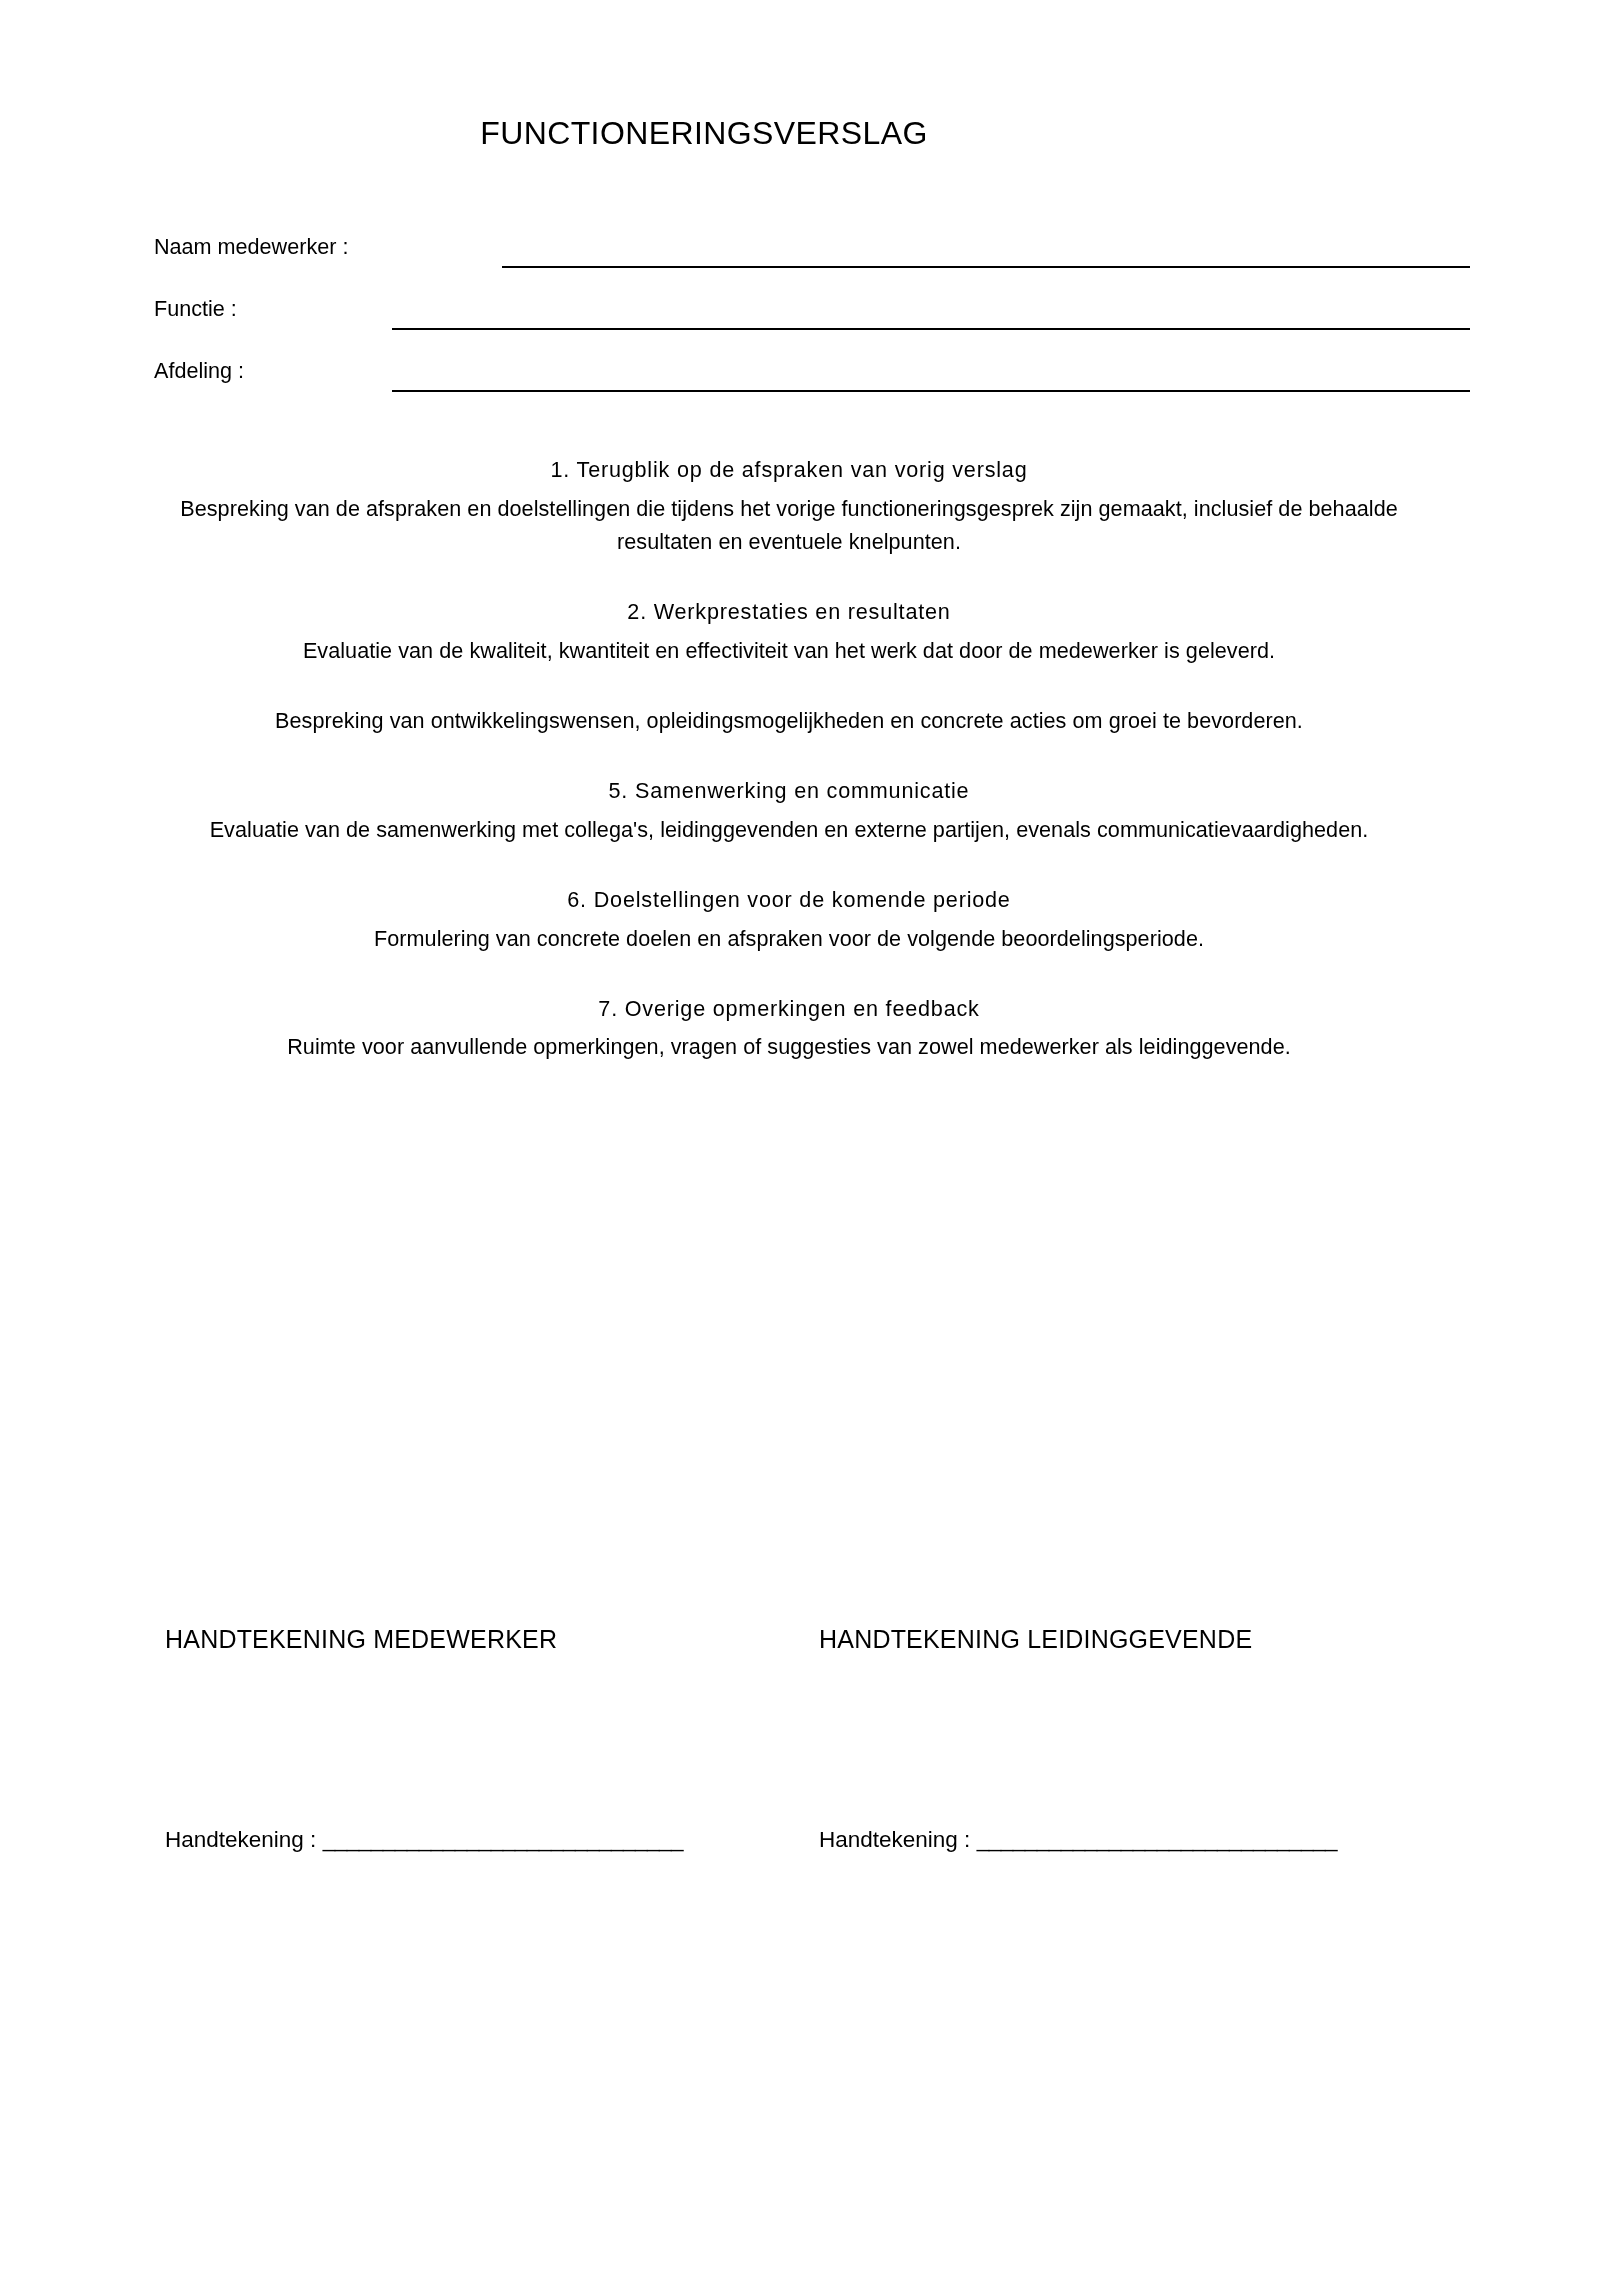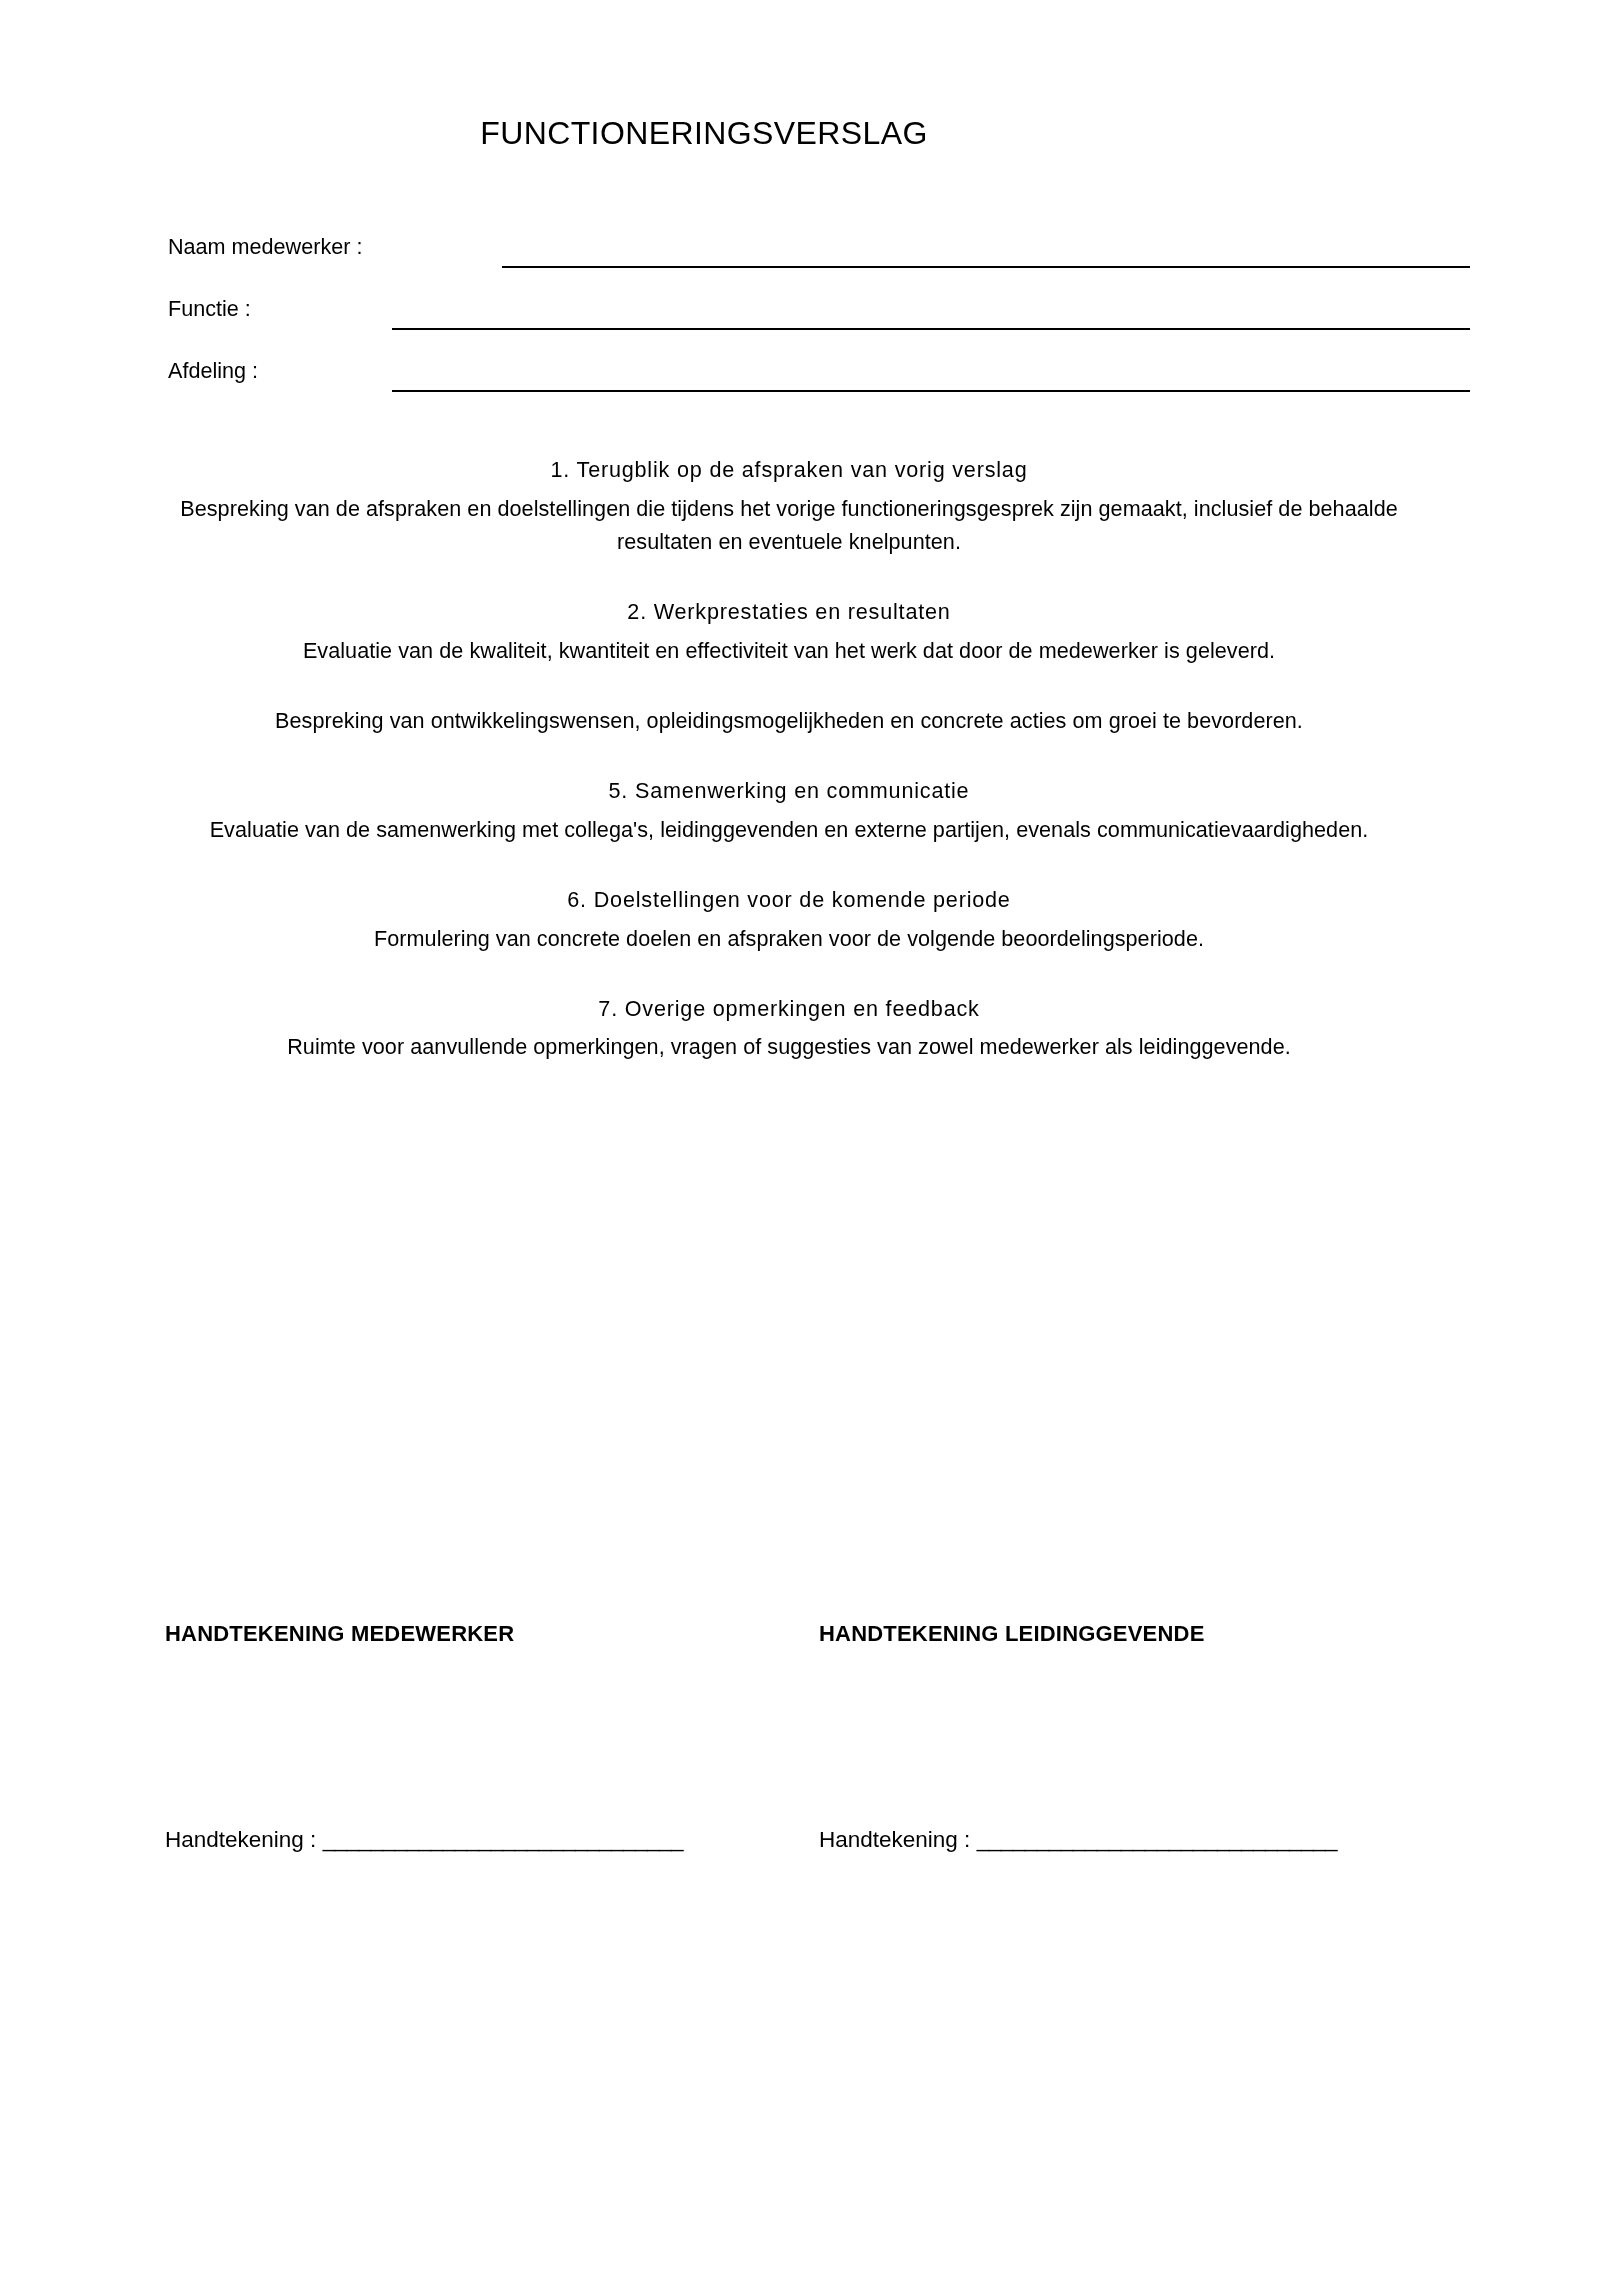--- a/index.html
+++ b/index.html
@@ -42,21 +42,21 @@
     left: 152px;
     top: 227px;
     width: 1318px;
   }
   .field-row {
     position: relative;
     height: 62px;
   }
   .field-label {
     position: absolute;
-    left: 16px;
+    left: 2px;
     top: 5.9px;
     font-size: 21.6px;
     line-height: 27.4px;
     white-space: nowrap;
   }
   .field-rule {
     position: absolute;
     height: 0;
     border-top: 2.9px solid #000;
     top: 39px;
@@ -95,26 +95,25 @@
 
   
   .sig-headings {
     position: absolute;
     top: 1615px;
     left: 165px;
     width: 1304px;
   }
   .sig-heading {
     position: absolute;
-    top: 4px;
-    font-size: 22px;
+    top: 10px;
+    font-size: 25px;
     line-height: 29px;
     letter-spacing: 0.2px;
     white-space: nowrap;
-    font-weight: bold;
   }
   .sig-heading.col1 { left: 0; }
   .sig-heading.col2 { left: 654px; }
 
   .sig-lines {
     position: absolute;
     top: 1825px;
     left: 165px;
     width: 1304px;
   }

